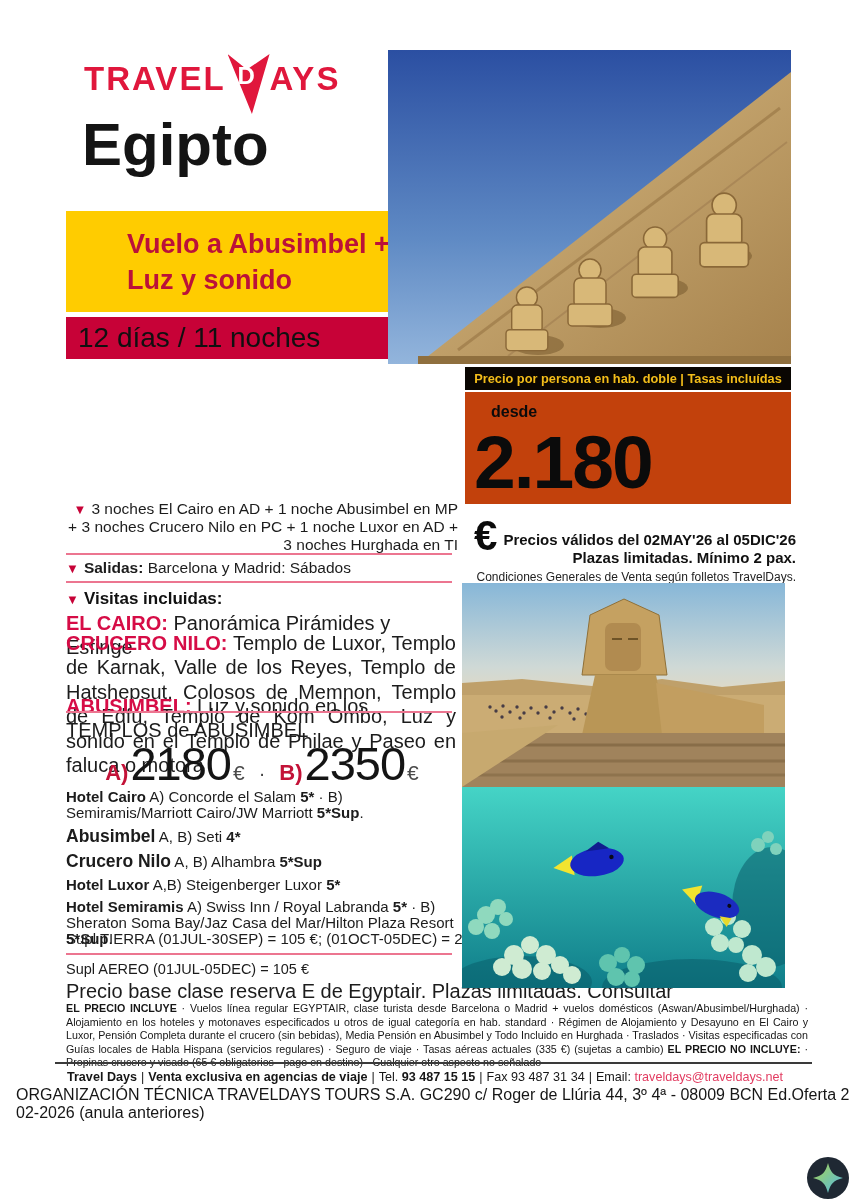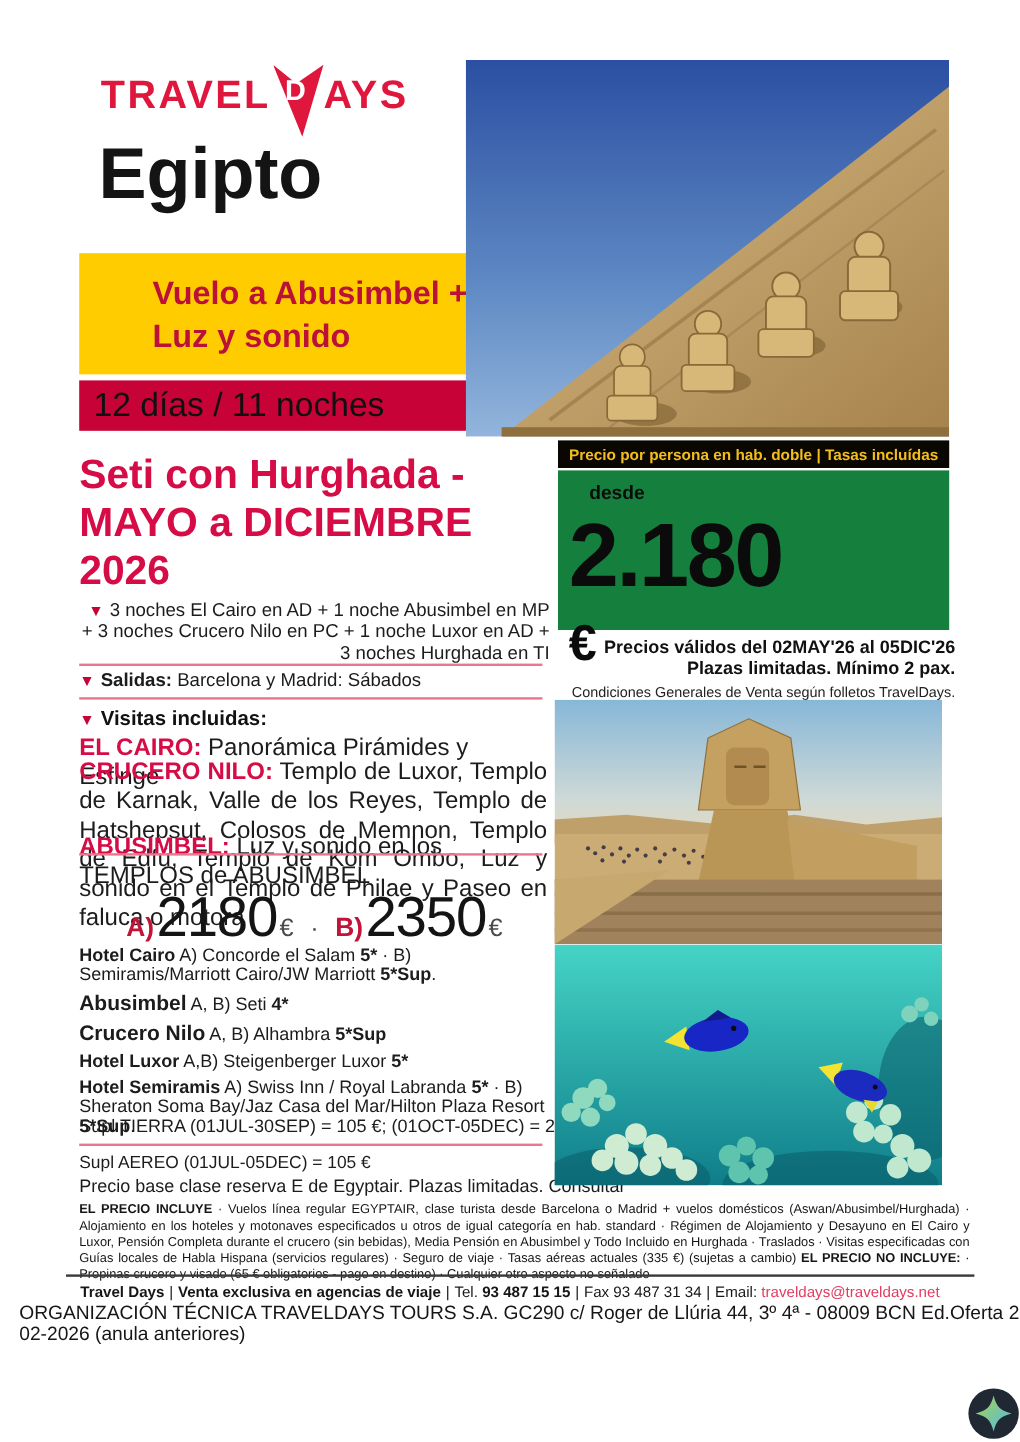--- a/index.html
+++ b/index.html
@@ -50,28 +50,28 @@
   .prices .dot { font-size:20px; color:#444; margin:0 14px; }
 
   
   .hotels { position:absolute; left:66px; top:789px; width:394px; font-size:15px; color:#1c1c1c; line-height:1.07; }
   .hotel-row { margin-bottom:6px; }
   .hname { font-weight:bold; }
   .hname.big { font-size:17.5px; }
   .star { font-weight:bold; }
   .supl-tierra { position:absolute; left:66px; top:930px; font-size:15px; color:#1c1c1c; }
   .supl-aereo  { position:absolute; left:66px; top:961px; font-size:14.5px; color:#1c1c1c; }
-  .precio-base { position:absolute; left:66px; top:980px; font-size:15px; color:#1c1c1c; }
+  .precio-base { position:absolute; left:66px; top:980px; font-size:20px; color:#1c1c1c; }
 
   
   .photo { position:absolute; overflow:hidden; }
   .photo-abusimbel { left:388px; top:50px; width:403px; height:314px; }
   .price-banner { position:absolute; left:465px; top:367px; width:326px; height:23px; background:#0A0602;
                   color:#F3BD1A; font-size:12.8px; font-weight:bold; text-align:center; line-height:23px; }
-  .price-box { position:absolute; left:465px; top:392px; width:326px; height:133px; background:#15803d; }
+  .price-box { position:absolute; left:465px; top:392px; width:326px; height:112px; background:#c2410c; }
   .desde { position:absolute; left:26px; top:11px; font-size:16px; font-weight:bold; color:#0b0b0b; }
   .amount-row { position:absolute; left:0; top:22px; width:100%; display:flex; justify-content:center;
                 align-items:baseline;flex-direction:column; }
   .amount { font-size:75px; font-weight:bold; color:#0b0b0b; letter-spacing:-2px; line-height:1.3; }
   .amount-cur { font-size:42px; font-weight:bold; color:#0b0b0b; margin-left:9px; }
   .validity { position:absolute; left:460px; top:531px; width:336px; text-align:right; color:#111; }
   .validity .v1 { font-size:15px; font-weight:bold; line-height:1.2; }
   .validity .v3 { font-size:12px; margin-top:3px; color:#222; }
   .photo-sphinx { left:462px; top:583px; width:323px; height:204px; }
   .photo-coral  { left:462px; top:787px; width:323px; height:201px; }
@@ -106,21 +106,20 @@
 
   <div class="yellow-box">
     <div class="line">Vuelo a Abusimbel +</div>
     <div class="line">Luz y sonido</div>
   </div>
 
   <div class="duration-box">
     <div class="line">12 días / 11 noches</div>
   </div>
 
-  <div class="main-heading">Seti con Hurghada - MAYO a DICIEMBRE 2026</div>
 
   <div class="intro"><span class="tri">▼</span><span>3 noches El Cairo en AD + 1 noche Abusimbel en MP + 3 noches Crucero Nilo en PC + 1 noche Luxor en AD + 3 noches Hurghada en TI</span></div>
 
   <div class="rule rule1"></div>
 
   <div class="salidas"><span class="tri">▼</span><b>Salidas:</b><span> Barcelona y Madrid: Sábados</span></div>
 
   <div class="rule rule2"></div>
 
   <div class="visitas-heading"><span class="tri">▼</span><span>Visitas incluidas:</span></div>

